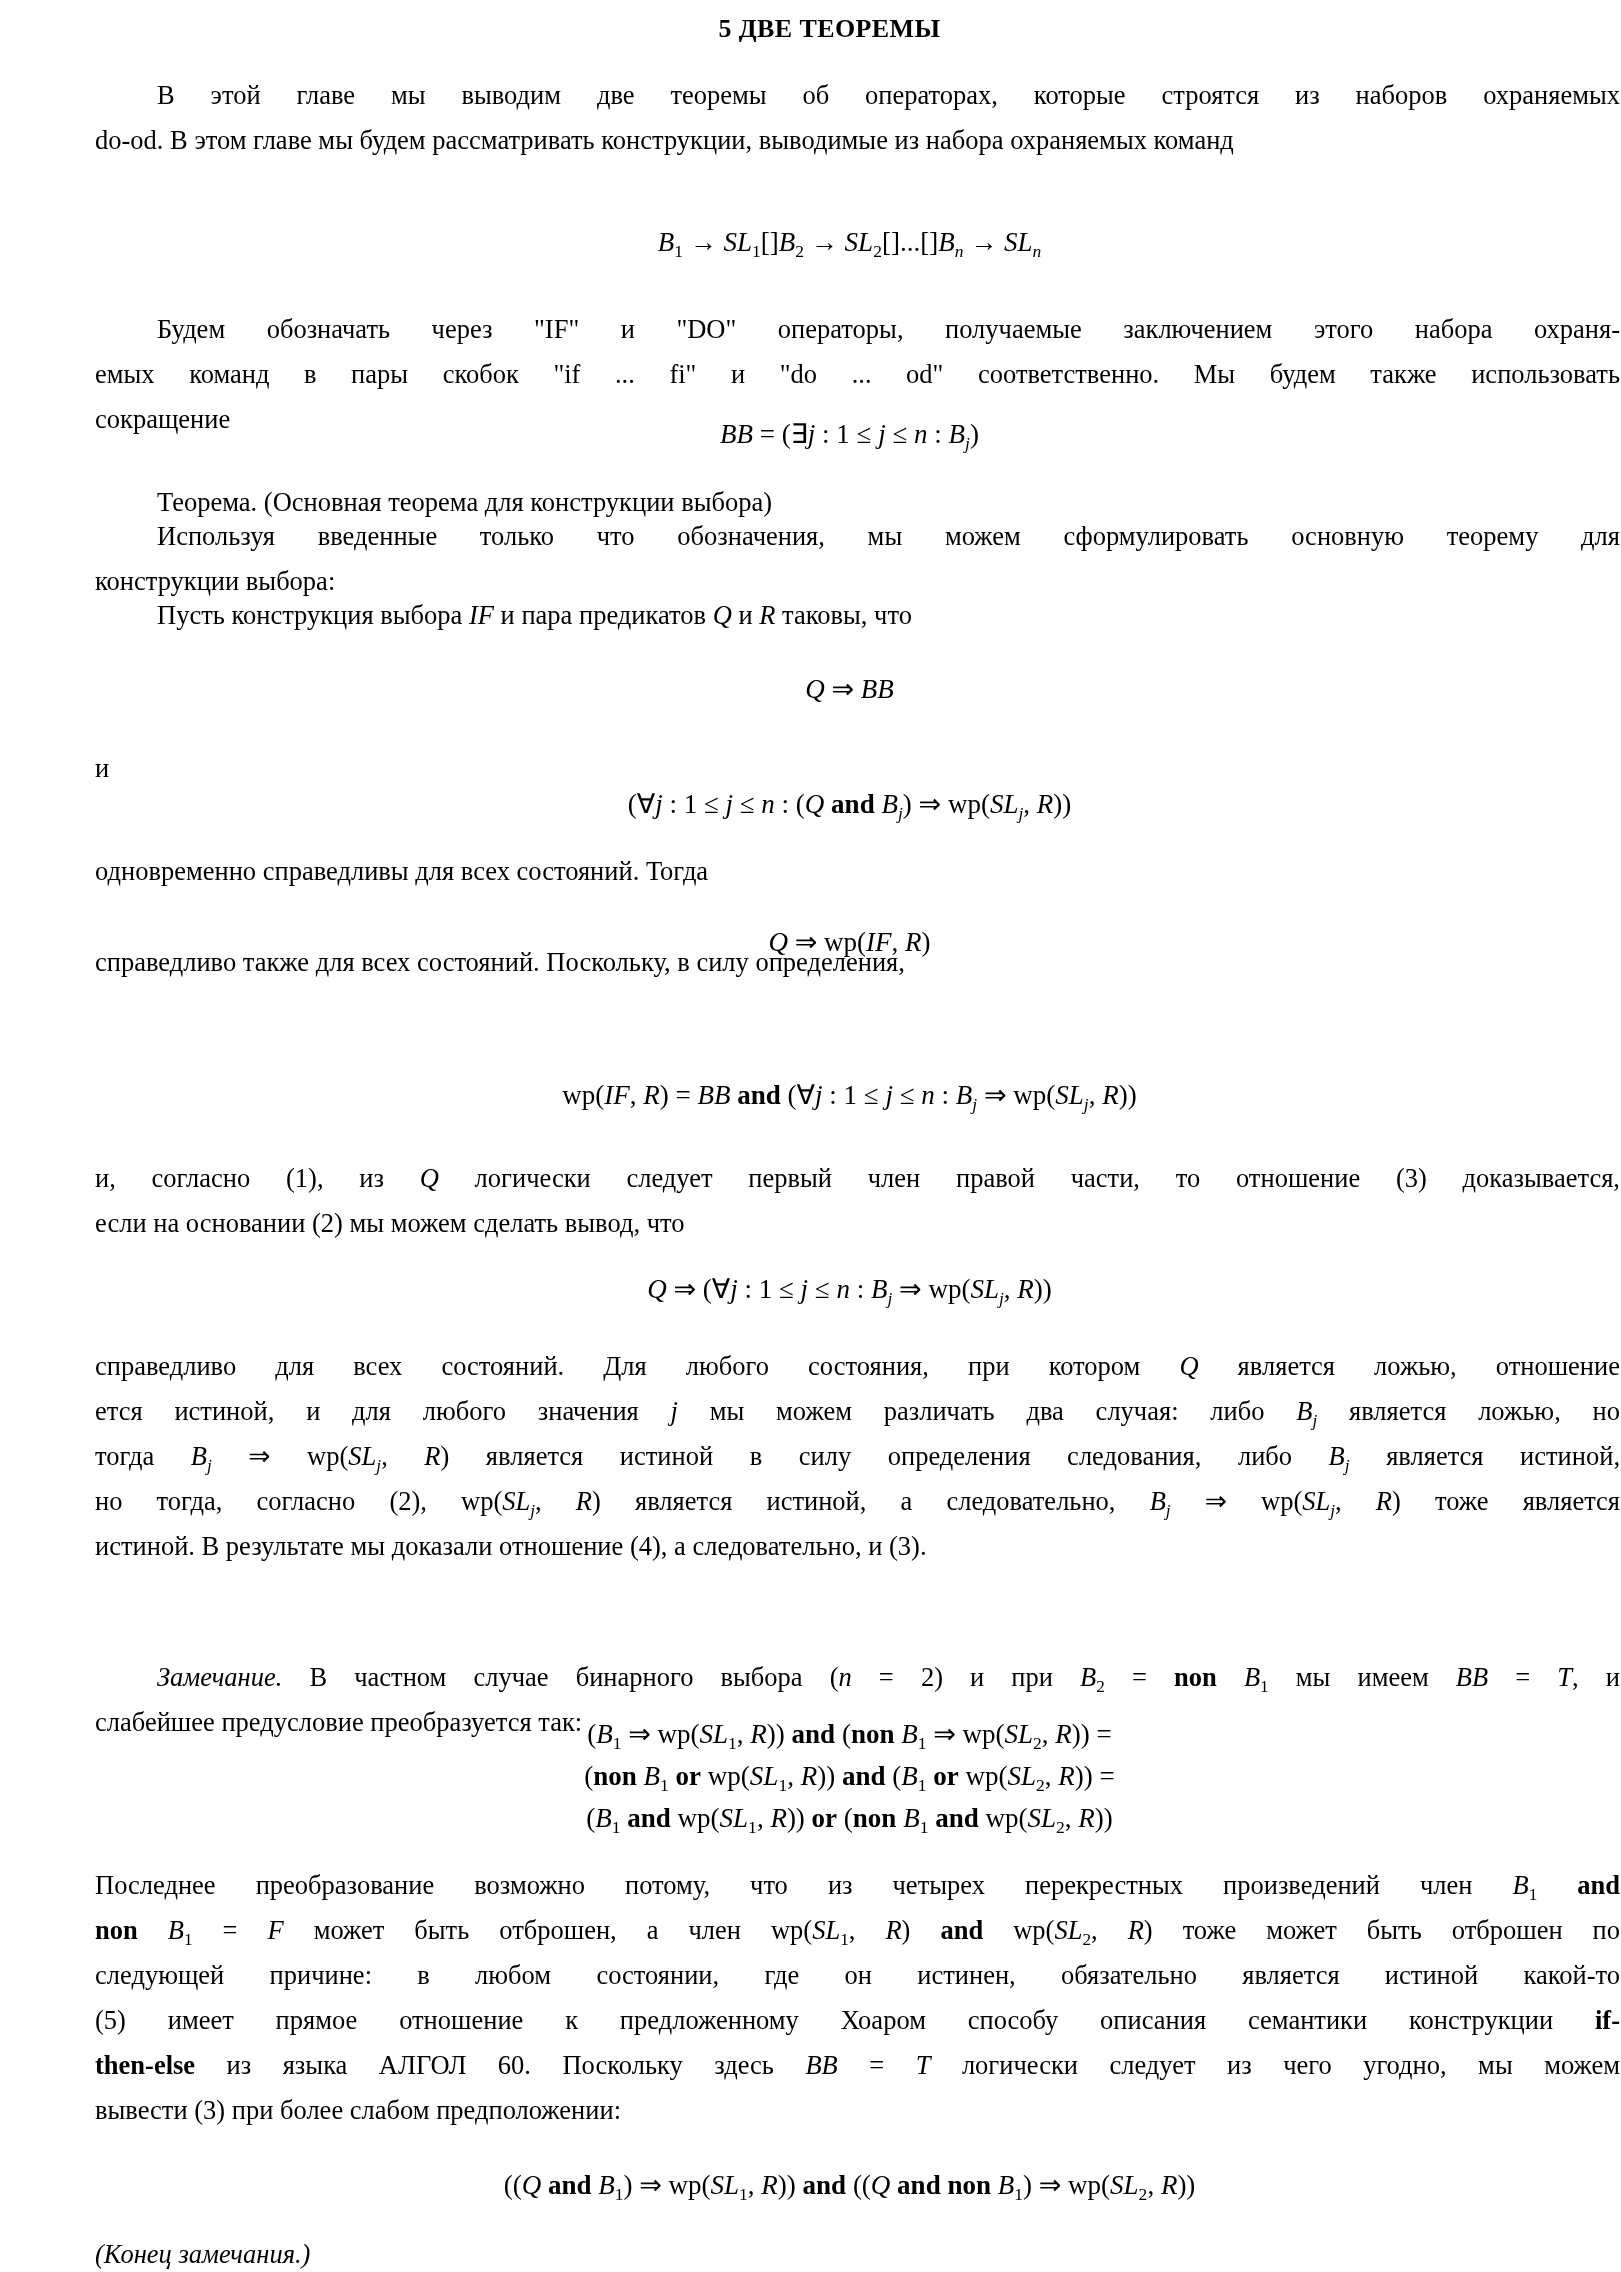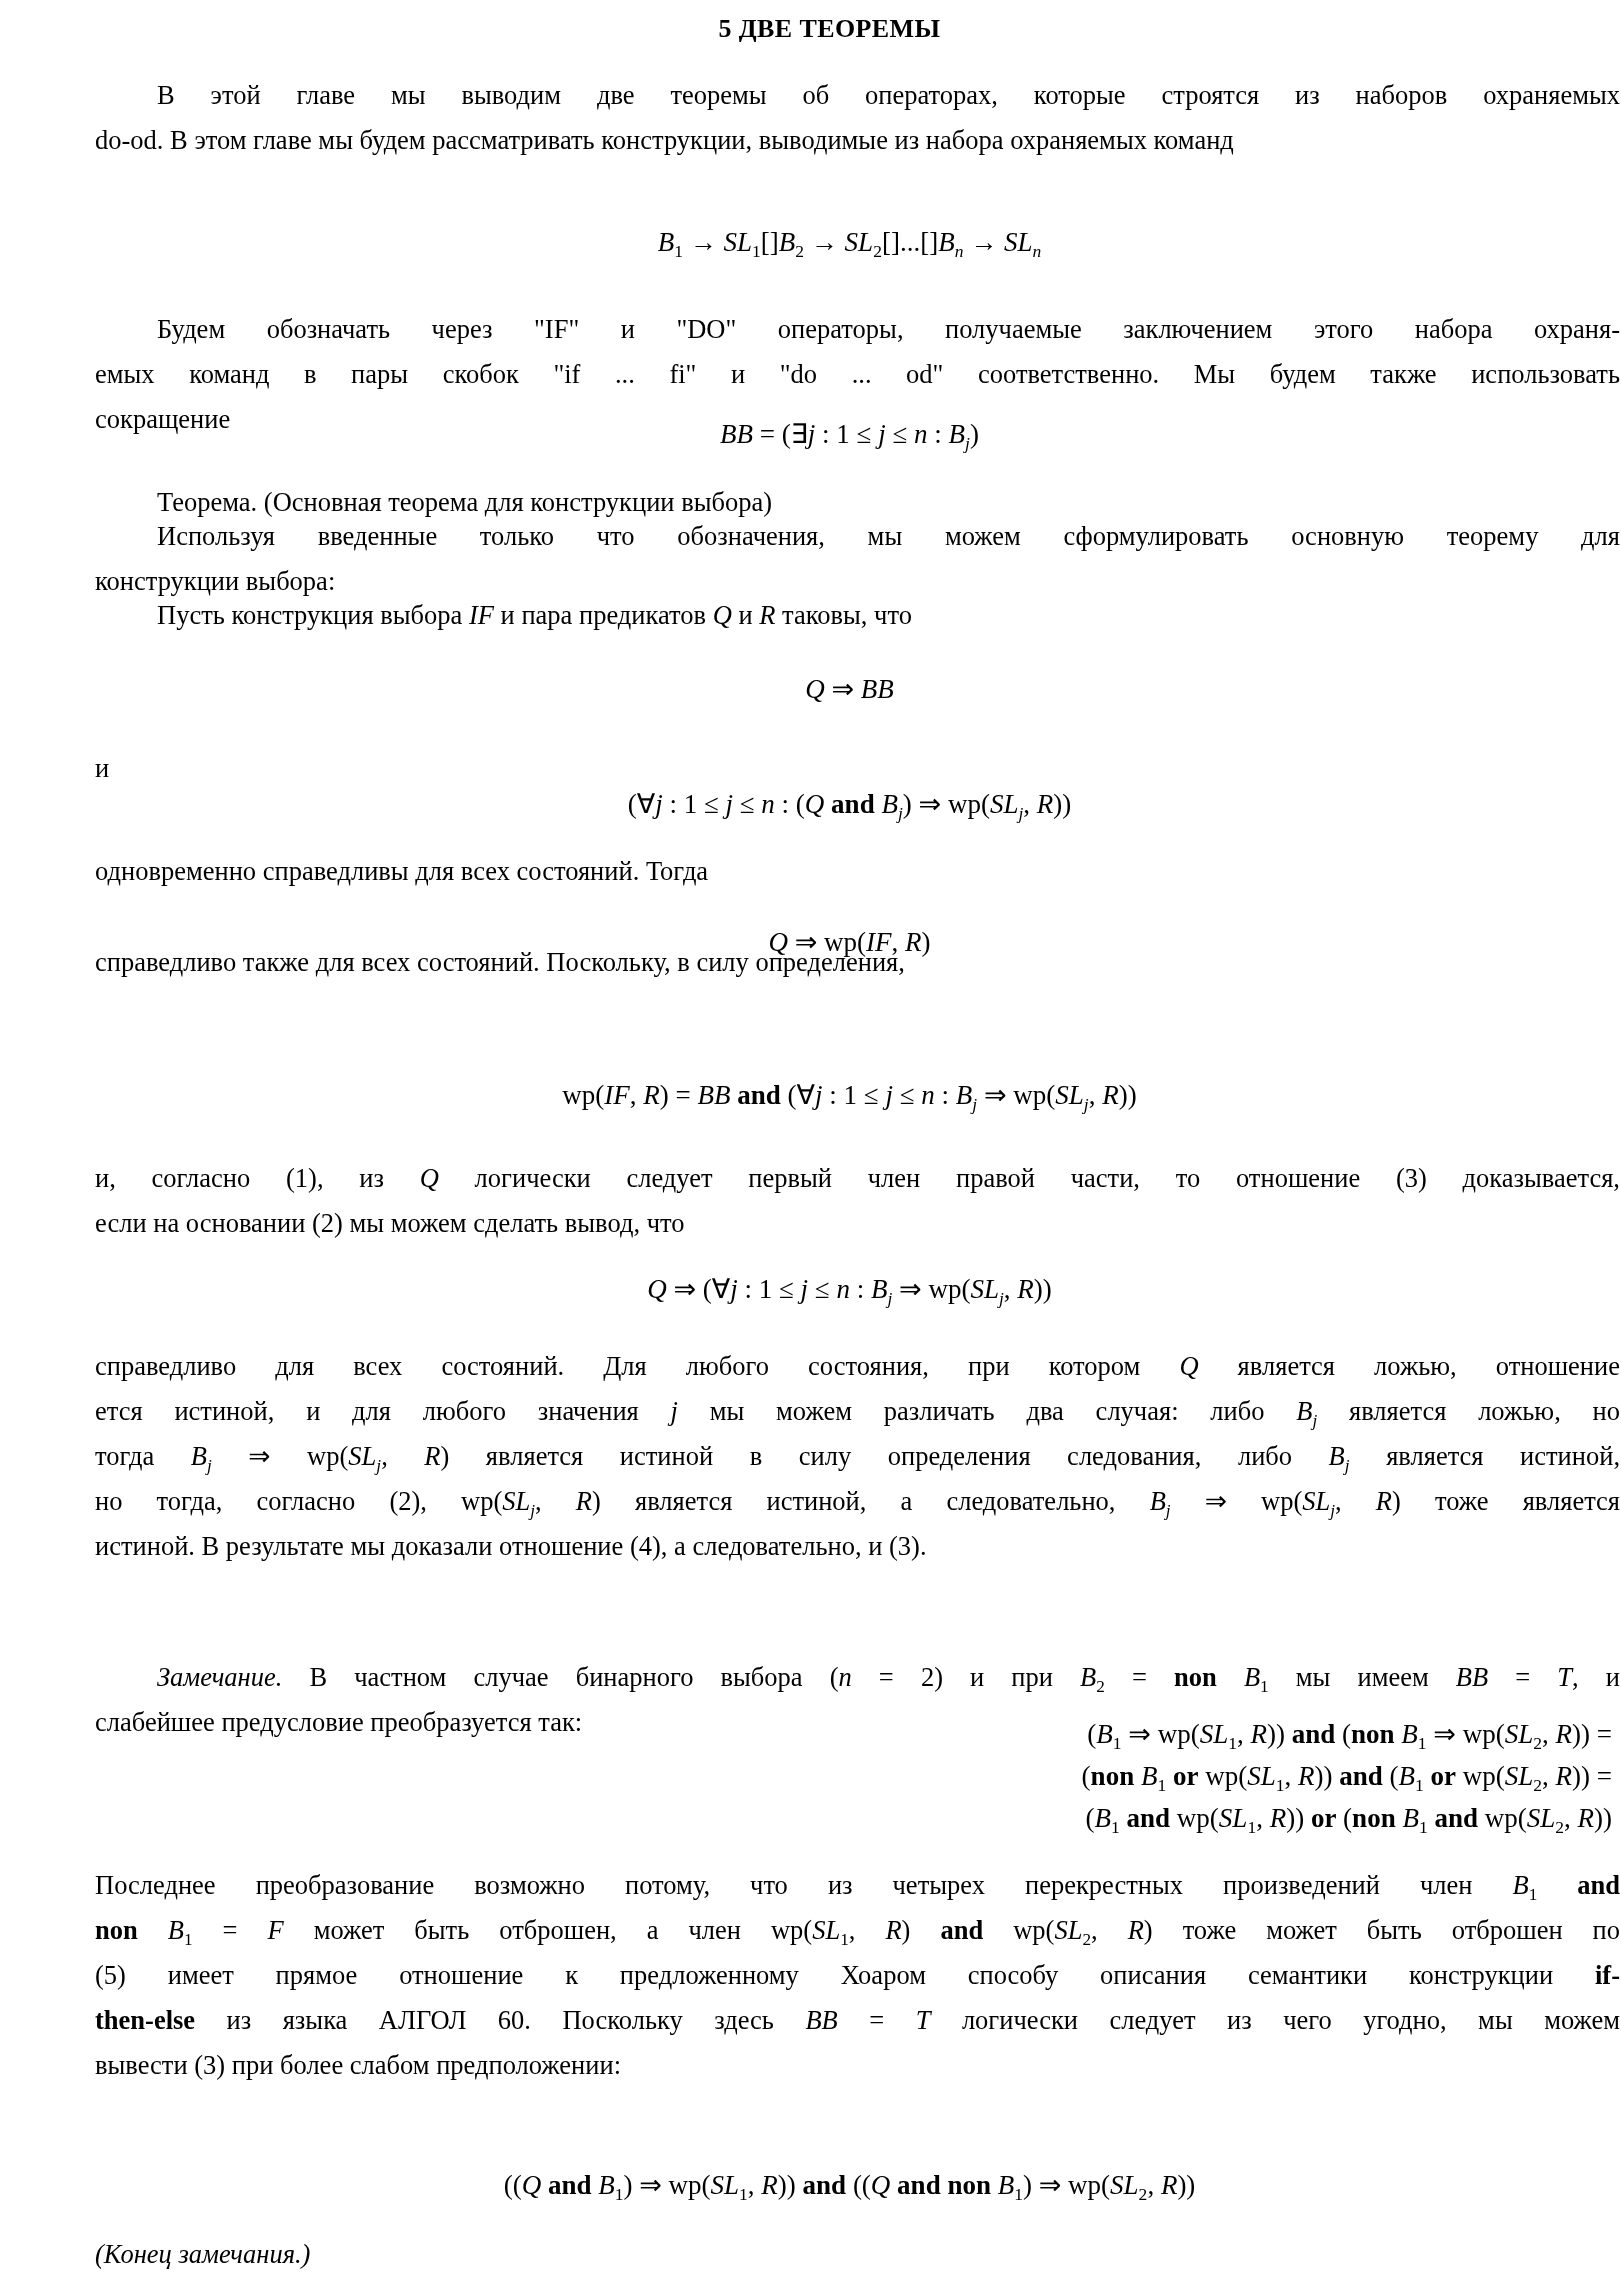--- a/index.html
+++ b/index.html
@@ -111,30 +111,31 @@
     <span class="ln">тогда <i>B</i><sub><i>j</i></sub> ⇒ wp(<i>SL</i><sub><i>j</i></sub>, <i>R</i>) является истиной в силу определения следования, либо <i>B</i><sub><i>j</i></sub> является истиной,</span>
     <span class="ln">но тогда, согласно (2), wp(<i>SL</i><sub><i>j</i></sub>, <i>R</i>) является истиной, а следовательно, <i>B</i><sub><i>j</i></sub> ⇒ wp(<i>SL</i><sub><i>j</i></sub>, <i>R</i>) тоже является</span>
     <span class="ln last">истиной. В результате мы доказали отношение (4), а следовательно, и (3).</span>
   </div>
 
   <div class="para" style="top:1655px">
     <span class="ln ind"><i>Замечание.</i><span> В частном случае бинарного выбора (<i>n</i> = 2) и при <i>B</i><sub>2</sub> = <b>non</b> <i>B</i><sub>1</sub> мы имеем <i>BB</i> = <i>T</i>, и</span></span>
     <span class="ln last">слабейшее предусловие преобразуется так:</span>
   </div>
 
-  <div class="formula" style="top:1713px; line-height:42px;text-align:right;">
+  <div class="formula" style="top:1713px; line-height:42px;">
     <span style="display:block">(<i>B</i><sub>1</sub> ⇒ wp(<i>SL</i><sub>1</sub>, <i>R</i>)) <b>and</b> (<b>non</b> <i>B</i><sub>1</sub> ⇒ wp(<i>SL</i><sub>2</sub>, <i>R</i>)) =</span>
     <span style="display:block">(<b>non</b> <i>B</i><sub>1</sub> <b>or</b> wp(<i>SL</i><sub>1</sub>, <i>R</i>)) <b>and</b> (<i>B</i><sub>1</sub> <b>or</b> wp(<i>SL</i><sub>2</sub>, <i>R</i>)) =</span>
     <span style="display:block">(<i>B</i><sub>1</sub> <b>and</b> wp(<i>SL</i><sub>1</sub>, <i>R</i>)) <b>or</b> (<b>non</b> <i>B</i><sub>1</sub> <b>and</b> wp(<i>SL</i><sub>2</sub>, <i>R</i>))</span>
 
   </div>
 
   <div class="para" style="top:1863px">
     <span class="ln">Последнее преобразование возможно потому, что из четырех перекрестных произведений член <i>B</i><sub>1</sub> <b>and</b></span>
     <span class="ln"><b>non</b> <i>B</i><sub>1</sub> = <i>F</i> может быть отброшен, а член wp(<i>SL</i><sub>1</sub>, <i>R</i>) <b>and</b> wp(<i>SL</i><sub>2</sub>, <i>R</i>) тоже может быть отброшен по</span>
+    <span class="ln">следующей причине: в любом состоянии, где он истинен, обязательно является истиной какой-то</span>
     <span class="ln">(5) имеет прямое отношение к предложенному Хоаром способу описания семантики конструкции <b>if-</b></span>
     <span class="ln"><b>then-else</b> из языка АЛГОЛ 60. Поскольку здесь <i>BB</i> = <i>T</i> логически следует из чего угодно, мы можем</span>
     <span class="ln last">вывести (3) при более слабом предположении:</span>
   </div>
 
   <div class="formula" style="top:2169px">((<i>Q</i> <b>and</b> <i>B</i><sub>1</sub>) ⇒ wp(<i>SL</i><sub>1</sub>, <i>R</i>)) <b>and</b> ((<i>Q</i> <b>and</b> <b>non</b> <i>B</i><sub>1</sub>) ⇒ wp(<i>SL</i><sub>2</sub>, <i>R</i>))</div>
 
   <div class="para" style="top:2232px">
     <i class="ln last">(Конец замечания.)</i>
   </div>

